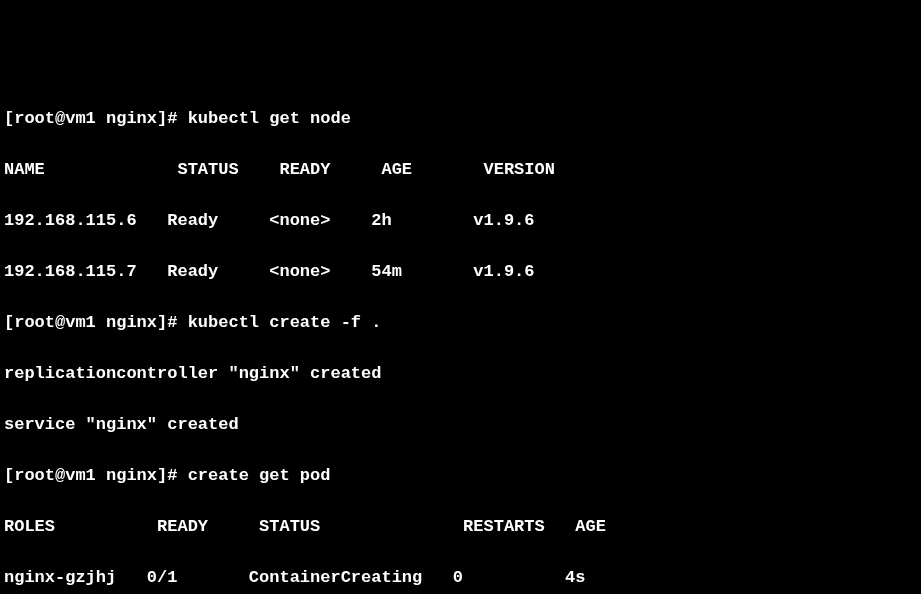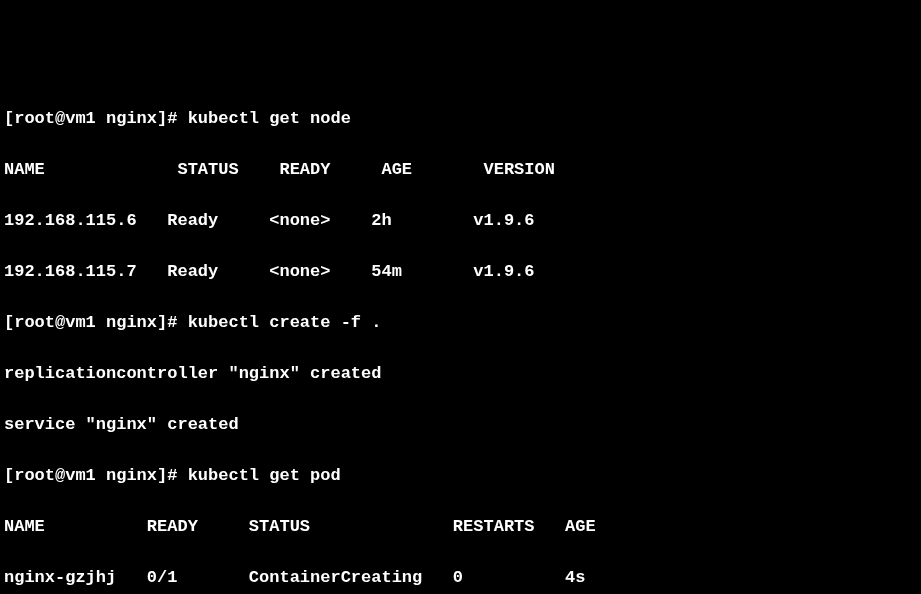--- a/index.html
+++ b/index.html
@@ -26,22 +26,22 @@
 
 
 
 <div class="line"><span>[root@vm1 nginx]# </span><span>kubectl get node</span></div>
 <div class="line">NAME             STATUS    READY     AGE       VERSION</div>
 <div class="line">192.168.115.6   Ready     &lt;none&gt;    2h        v1.9.6</div>
 <div class="line">192.168.115.7   Ready     &lt;none&gt;    54m       v1.9.6</div>
 <div class="line"><span>[root@vm1 nginx]# </span><span>kubectl create -f .</span></div>
 <div class="line">replicationcontroller "nginx" created</div>
 <div class="line">service "nginx" created</div>
-<div class="line"><span>[root@vm1 nginx]# </span><span>kubectl get pod</span></div>
-<div class="line">NAME          READY     STATUS              RESTARTS   AGE</div>
+<div class="line"><span>[root@vm1 nginx]# </span><span>create get pod</span></div>
+<div class="line">ROLES          READY     STATUS              RESTARTS   AGE</div>
 <div class="line">nginx-gzjhj   0/1       ContainerCreating   0          4s</div>
 
 
 
 
 
 
 
 
 

